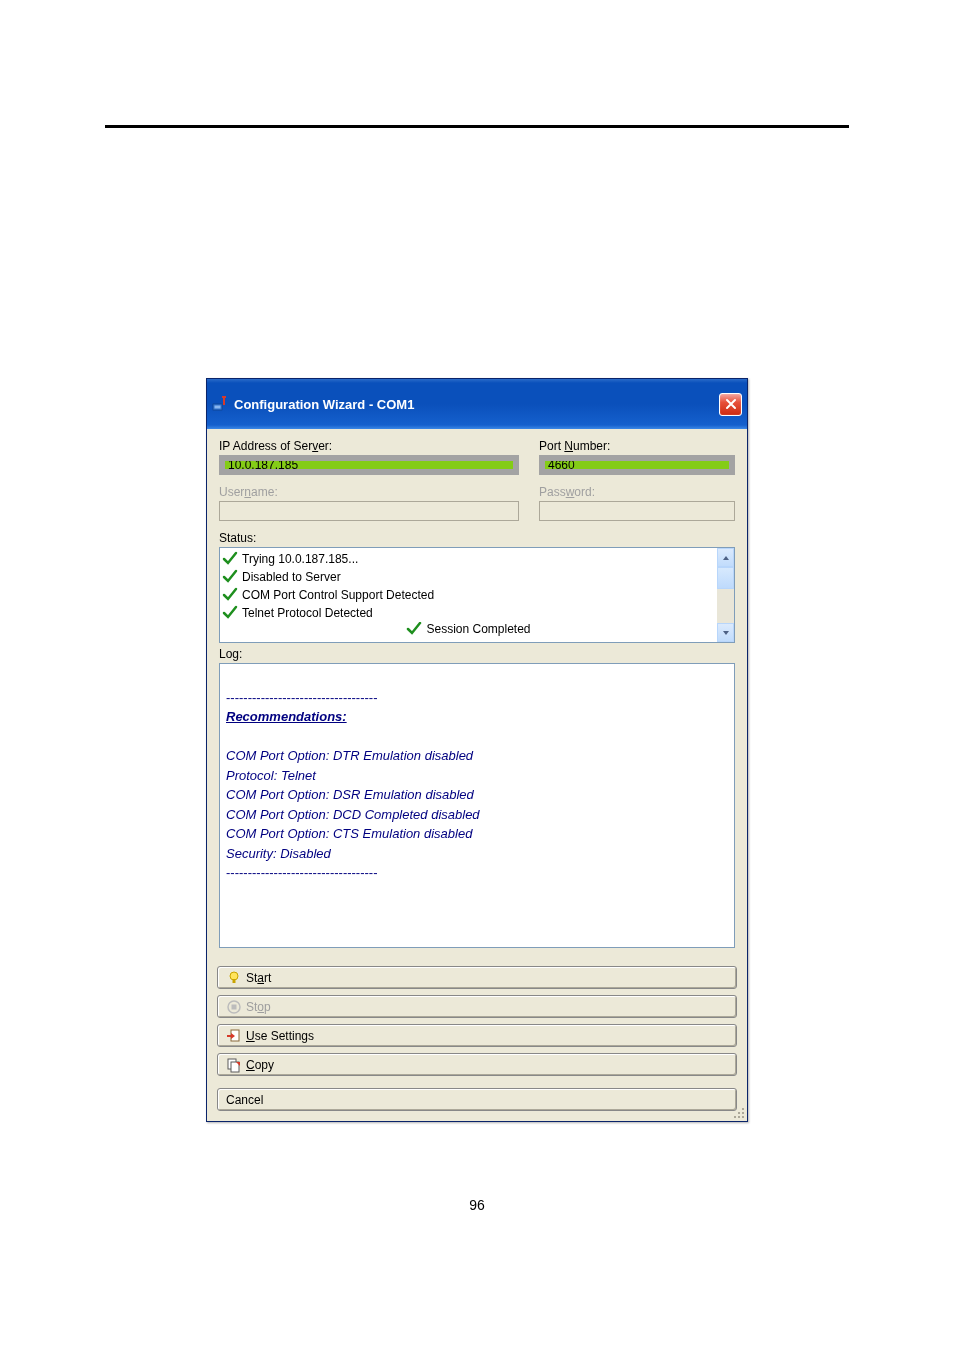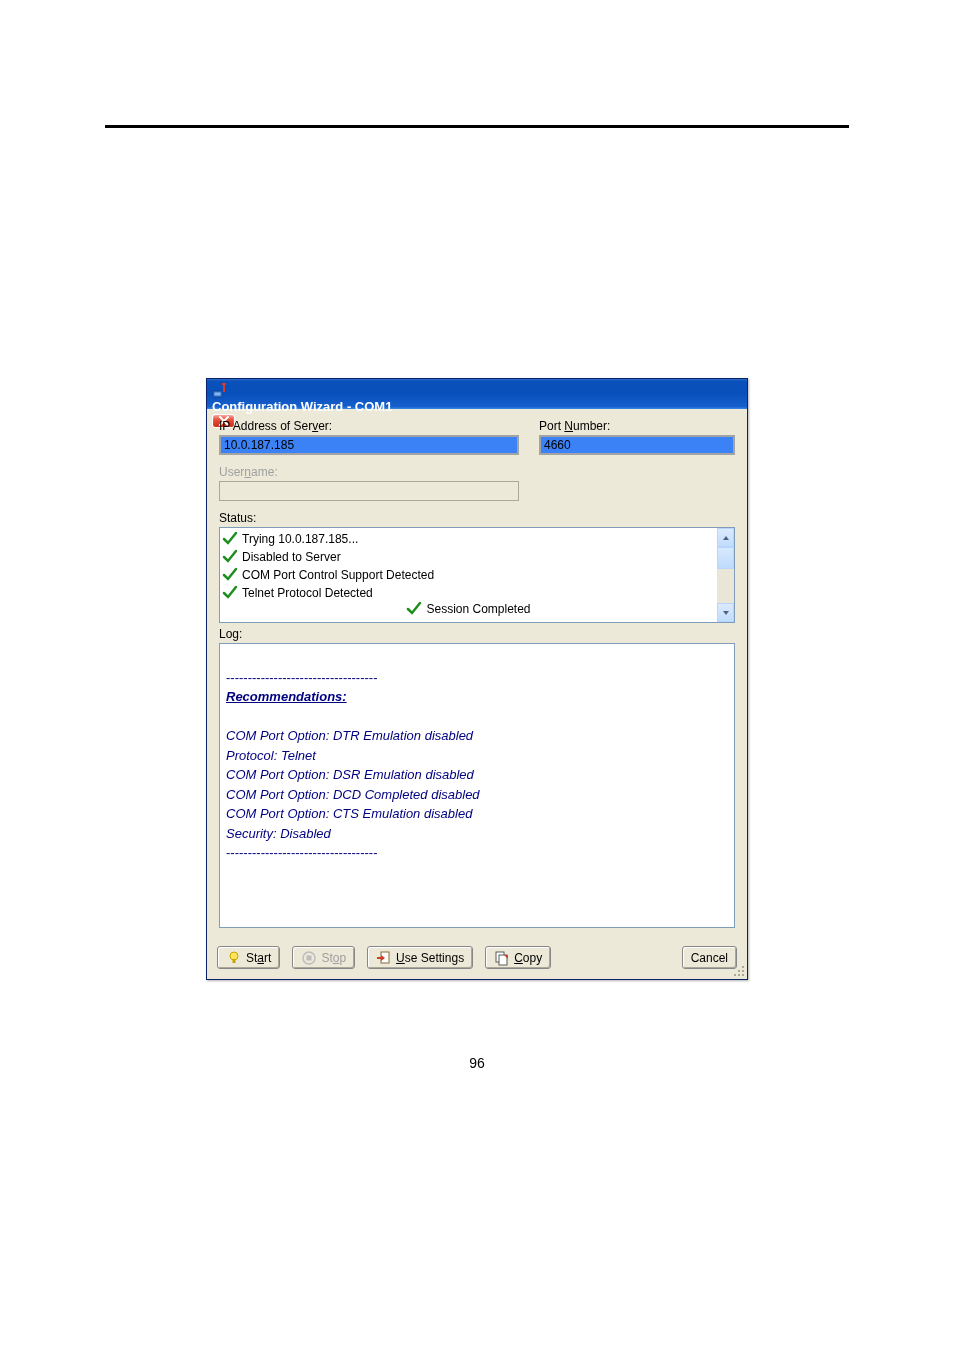--- a/index.html
+++ b/index.html
@@ -25,23 +25,23 @@
       margin: 250px auto 0 auto;
       border: 1px solid #0a246a;
       background: #ece9d8;
       box-shadow: 1px 1px 2px rgba(0,0,0,0.3);
       position: relative;
     }
     .titlebar {
       background: linear-gradient(to bottom, #2a6bc9 0%, #0a50bb 8%, #0a50bb 50%, #1560cd 92%, #3b88e7 100%);
       color: #fff;
       display: flex;
-      padding: 4px 5px;
+      align-items: center;
+      padding: 14px 5px;
       height: 22px;
-      flex-direction: column;
     }
     .titlebar .app-icon {
       width: 16px;
       height: 16px;
       margin-right: 6px;
       display: inline-block;
       position: relative;
     }
     .titlebar .app-icon svg { width: 16px; height: 16px; }
     .titlebar .title-text {
@@ -69,22 +69,22 @@
     }
     .row { display: flex; gap: 20px; margin-bottom: 2px; }
     .col-l { flex: 0 0 300px; }
     .col-r { flex: 1; }
     .label { margin-bottom: 2px; display: block; }
     .label.disabled { color: #a0a0a0; }
     .underline { text-decoration: underline; }
     .input {
       width: 100%;
       box-sizing: border-box;
-      border: 2px solid #a3a3a3;
-      background: #3b82f6;
+      border: 6px solid #a3a3a3;
+      background: #84cc16;
       font-size: 12px;
       padding: 2px 3px;
       height: 20px;
       font-family: Tahoma, Arial, sans-serif;
     }
     .input[disabled] {
       background: #ece9d8;
       color: #808080;
       border: 1px solid #aca899;
     }
@@ -148,23 +148,24 @@
       font-style: normal;
     }
     .log-box .rec-title {
       font-weight: bold;
       text-decoration: underline;
       font-style: italic;
       color: #000080;
     }
     .buttons {
       display: flex;
-      gap: 12px;
+      gap: 6px;
       padding: 8px 10px 10px 10px;
       justify-content: flex-end;
+      flex-direction: column;
     }
     .btn {
       border: 1px solid #888;
       background: #ece9d8;
       font-size: 12px;
       padding: 2px 8px;
       height: 23px;
       display: inline-flex;
       align-items: center;
       gap: 4px;
@@ -221,20 +222,24 @@
       </div>
     </div>
 
     <div class="section-gap"></div>
 
     <div class="row">
       <div class="col-l">
         <span class="label disabled"><span>User</span><span class="underline">n</span><span>ame:</span></span>
         <input class="input" type="text" disabled="" value="" style="">
       </div>
+      <div class="col-r">
+        <span class="label disabled"><span>Pass</span><span class="underline">w</span><span>ord:</span></span>
+        <input class="input" type="password" disabled="" value="" style="">
+      </div>
     </div>
 
     <div class="section-gap"></div>
 
     <span class="label">Status:</span>
     <div class="status-box">
       <div style="padding-right:17px;">
         <div class="status-line">
           <span class="check">
             <svg viewBox="0 0 16 16">

